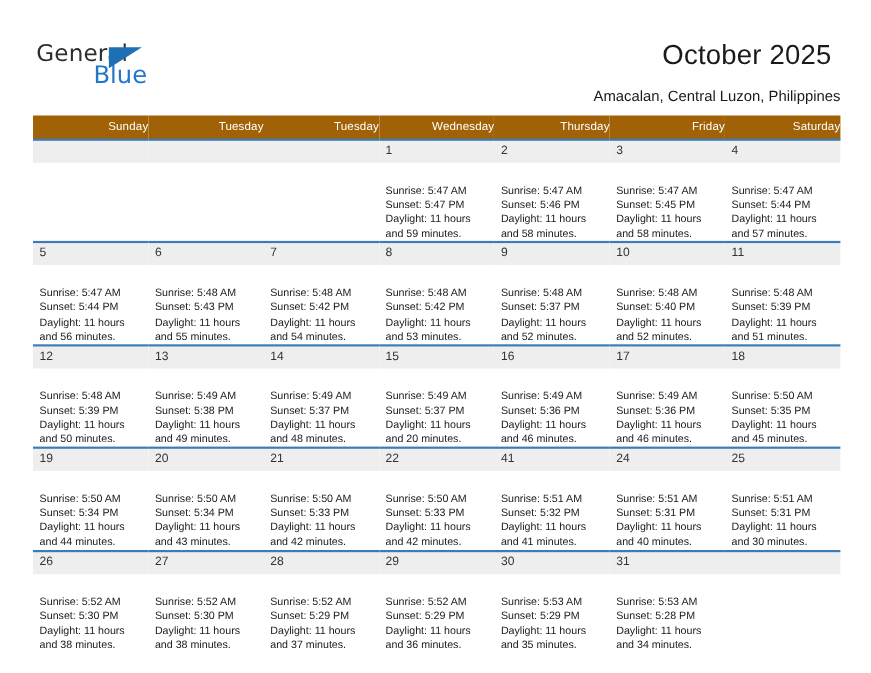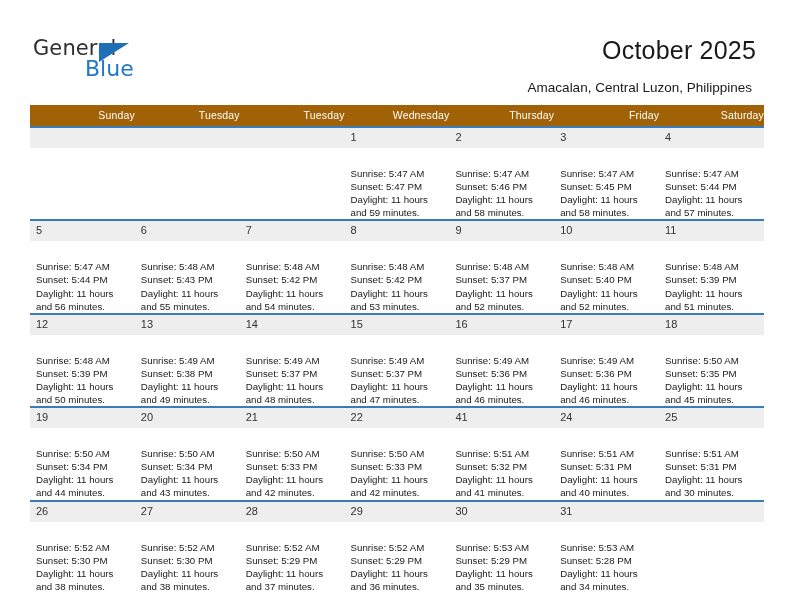--- a/index.html
+++ b/index.html
@@ -69,21 +69,21 @@
     right: 36px;
     top: 36px;
     font-size: 25px;
     color: #1a1a1a;
     font-weight: normal;
     letter-spacing: 0.2px;
     white-space: nowrap;
   }
   .subtitle {
     position: absolute;
-    right: 40px;
+    right: 28px;
     top: 80px;
     font-size: 13.5px;
     color: #1a1a1a;
     white-space: nowrap;
   }
 
   
   .calendar {
     position: absolute;
     left: 30px;
@@ -326,21 +326,21 @@
               <span>Daylight: 11 hours</span>
               <span>and 48 minutes.</span>
             </span>
           </td>
           <td>
             <span class="daynum">15</span>
             <span class="info">
               <span>Sunrise: 5:49 AM</span>
               <span>Sunset: 5:37 PM</span>
               <span>Daylight: 11 hours</span>
-              <span>and 47 minutes.</span>
+              <span>and 20 minutes.</span>
             </span>
           </td>
           <td>
             <span class="daynum">16</span>
             <span class="info">
               <span>Sunrise: 5:49 AM</span>
               <span>Sunset: 5:36 PM</span>
               <span>Daylight: 11 hours</span>
               <span>and 46 minutes.</span>
             </span>

